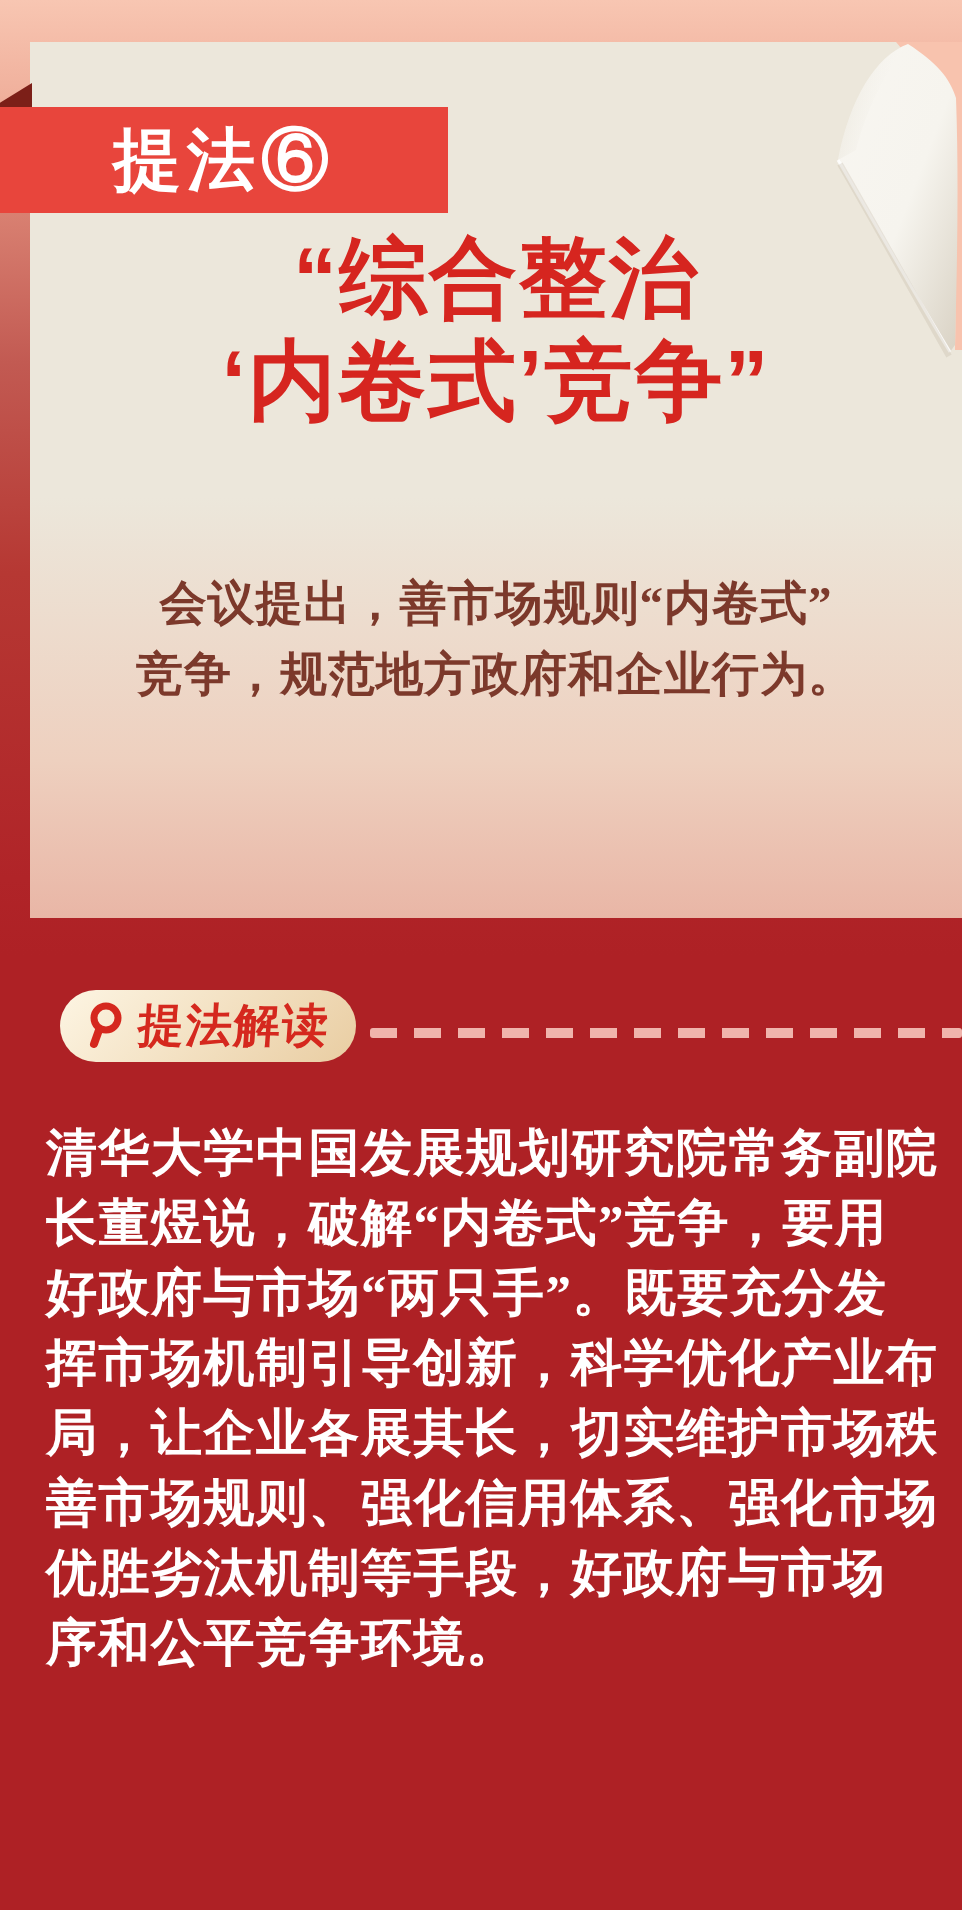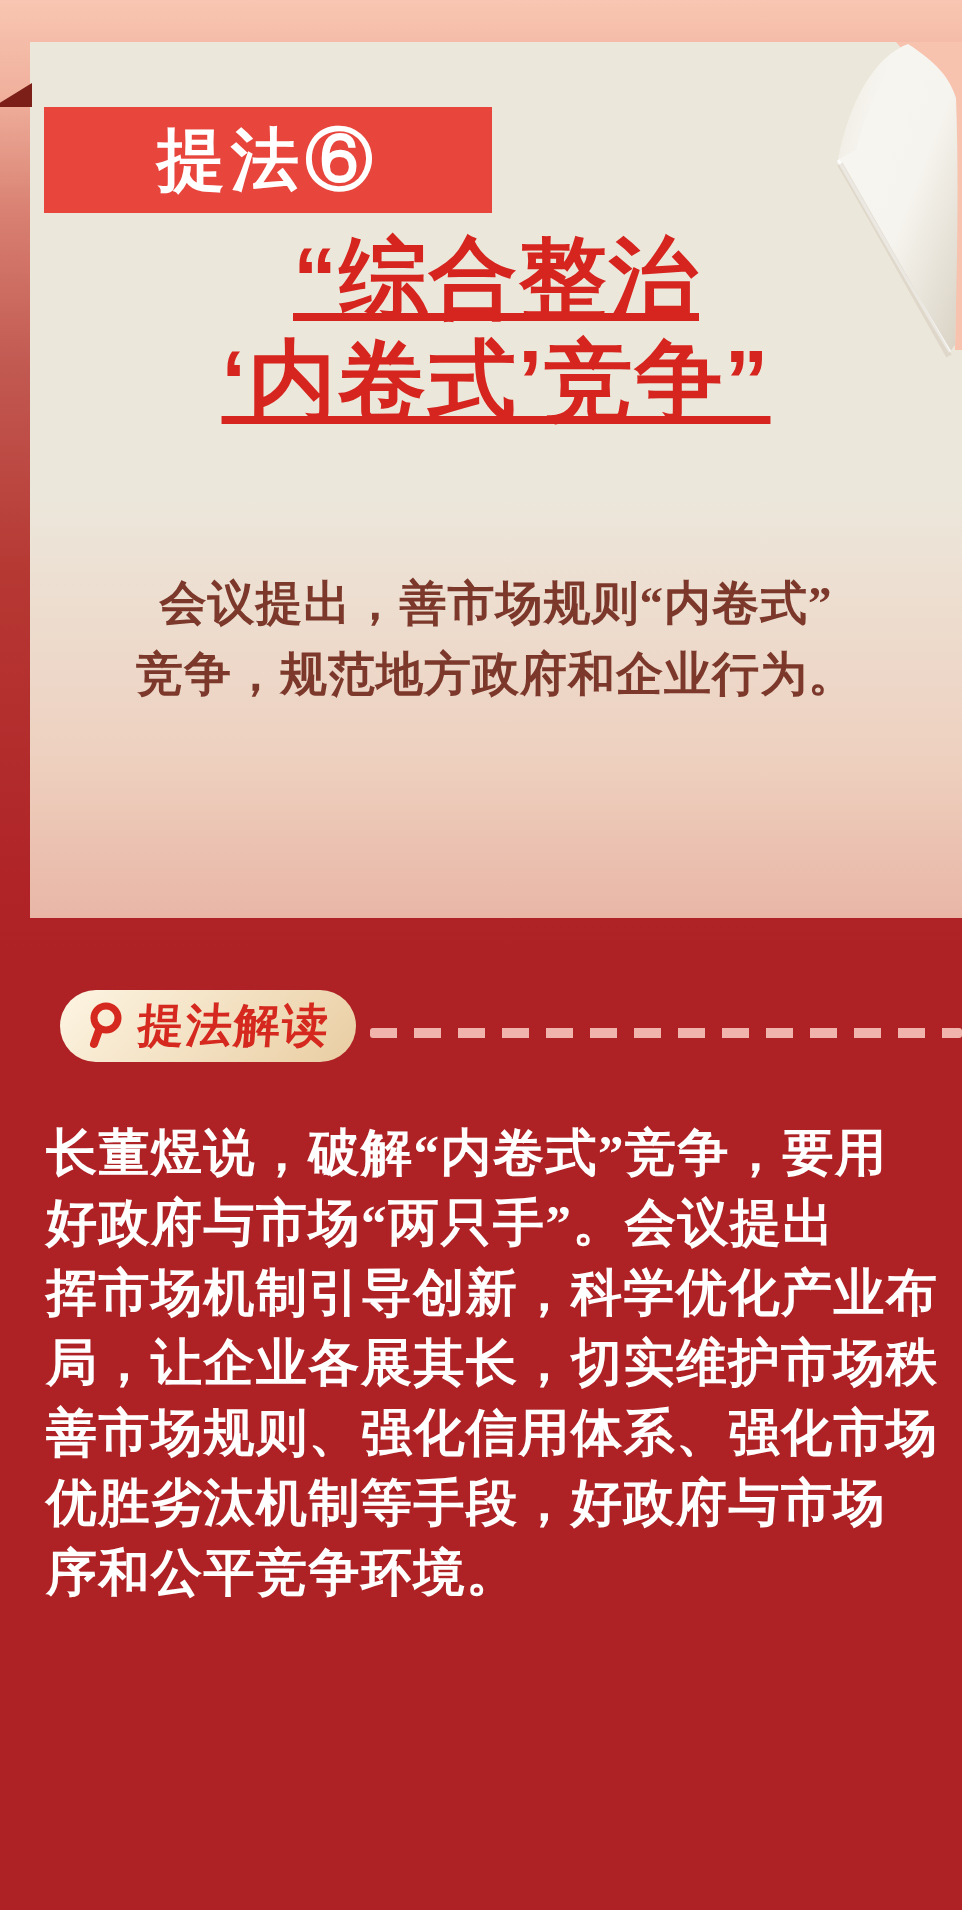--- a/index.html
+++ b/index.html
@@ -51,21 +51,21 @@
   .curl-svg{
     position:absolute;
     left:620px;top:0;
     width:342px;height:600px;
   }
   .topic-banner{
     position:absolute;
     left:0;top:107px;
     width:448px;height:106px;
     background:var(--banner-red);
-    display:flex;align-items:center;justify-content:center;margin-left:44px;
+    display:flex;align-items:center;justify-content:center;
   }
   .topic-banner .label{
     color:var(--text-white);
     font-size:68px;
     font-weight:bold;
     letter-spacing:6px;
     font-family:"Liberation Serif","DejaVu Serif",serif;
   }
   .banner-fold{
     position:absolute;
@@ -78,21 +78,20 @@
     position:absolute;
     left:30px;top:226px;
     width:932px;
     text-align:center;
     color:var(--title-red);
     font-family:"Liberation Sans","DejaVu Sans",sans-serif;
     font-weight:900;
     font-size:88px;
     line-height:103px;
     letter-spacing:2px;
-    text-decoration:underline;
   }
   .summary{
     position:absolute;
     left:30px;top:568px;
     width:932px;
     text-align:center;
     color:var(--summary-brown);
     font-weight:bold;
     font-size:47px;
     line-height:71px;
@@ -190,20 +189,21 @@
 <div class="interp-badge">
   <svg width="40" height="48" viewBox="0 0 40 48" aria-hidden="true">
     <circle cx="22" cy="16" r="12" fill="none" stroke="#d5281e" stroke-width="7"></circle>
     <line x1="15" y1="28" x2="10" y2="42" stroke="#d5281e" stroke-width="8" stroke-linecap="round"></line>
   </svg>
   <span class="label">提法解读</span>
 </div>
 <div class="dash-line"></div>
 
 <div class="interp-text">
+  <div class="line">清华大学中国发展规划研究院常务副院</div>
   <div class="line">长董煜说，破解“内卷式”竞争，要用</div>
-  <div class="line">好政府与市场“两只手”。会议提出</div>
+  <div class="line">好政府与市场“两只手”。既要充分发</div>
   <div class="line">挥市场机制引导创新，科学优化产业布</div>
   <div class="line">局，让企业各展其长，切实维护市场秩</div>
   <div class="line">善市场规则、强化信用体系、强化市场</div>
   <div class="line">优胜劣汰机制等手段，好政府与市场</div>
   <div class="line">序和公平竞争环境。</div>
 </div>
 
 </body></html>

